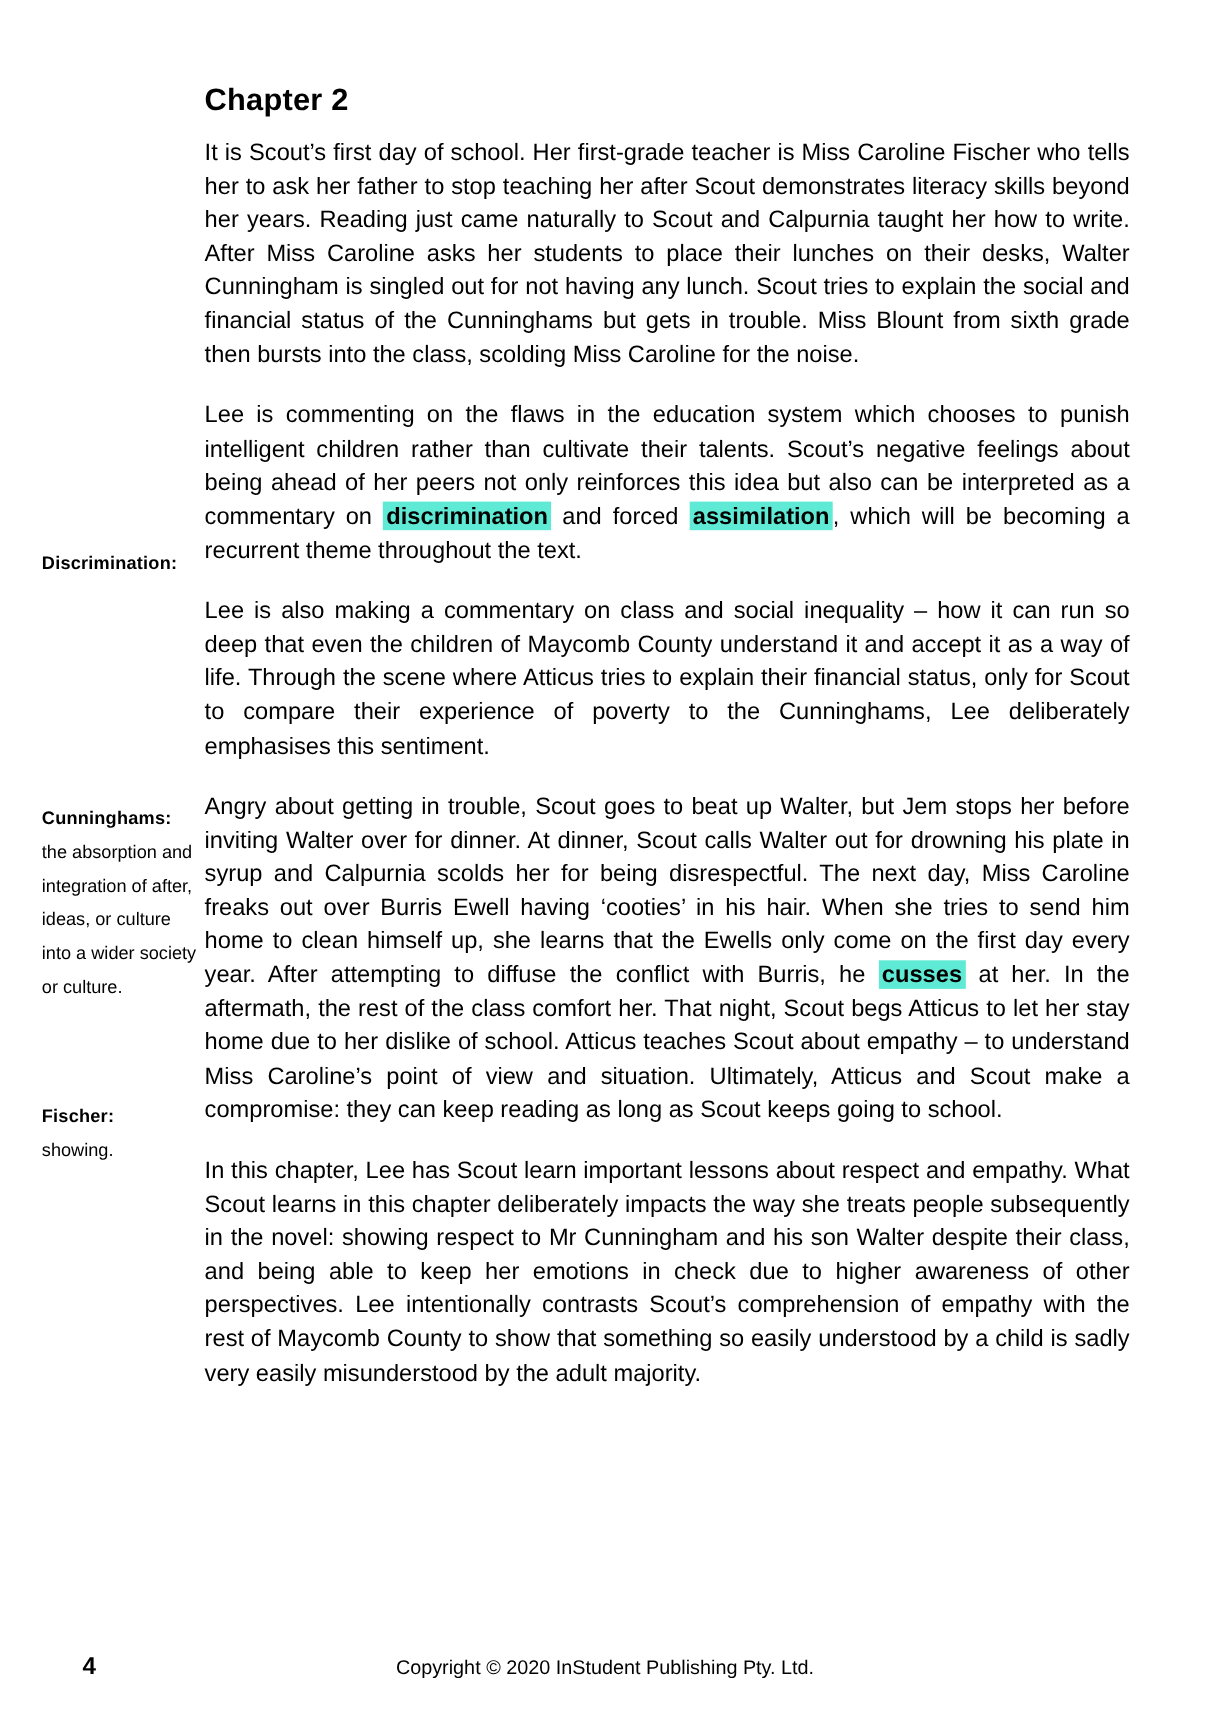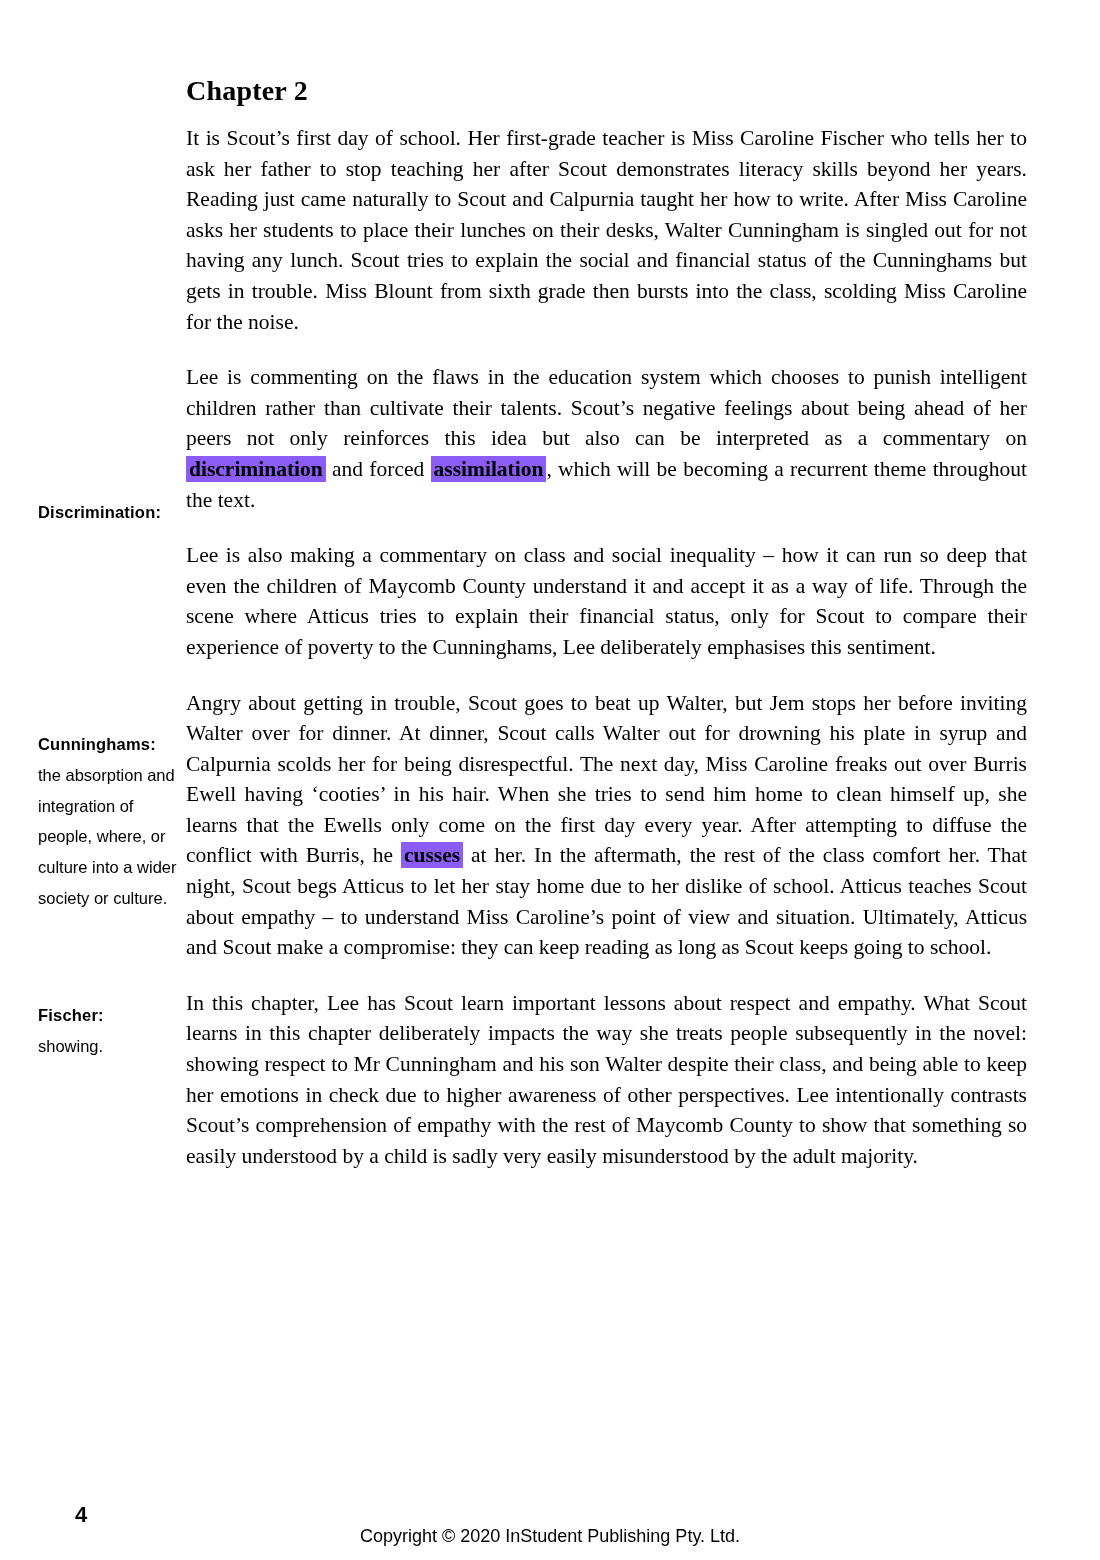--- a/index.html
+++ b/index.html
@@ -10,38 +10,37 @@
     background: #ffffff;
     color: #000000;
     font-family: "Liberation Sans", sans-serif;
     overflow: hidden;
   }
   .main-col {
     position: absolute;
     left: 186px;
     top: 74px;
     width: 841px;
-    font-family: Liberation Serif, serif;
   }
   .chapter-heading {
     font-size: 28px;
     font-weight: bold;
     line-height: 33px;
     margin: 0 0 16px 0;
     letter-spacing: 0.2px;
   }
   .body-para {
     font-size: 21.5px;
     line-height: 30.6px;
     text-align: justify;
     margin: 16px 0 25px 0;
   }
   .hl {
     font-weight: bold;
-    background: #8b5cf6;
+    background: #5eead4;
     padding: 1px 3px;
   }
   .note {
     position: absolute;
     left: 38px;
     width: 148px;
     font-size: 16.5px;
     line-height: 30.8px;
   }
   .note .term {
@@ -59,35 +58,34 @@
     font-size: 22px;
     font-weight: bold;
   }
   .copyright {
     position: absolute;
     left: 0;
     top: 1506px;
     width: 100%;
     text-align: center;
     font-size: 18px;
-    margin-top: 20px;
   }
 </style>
 </head>
 <body>
 
 <div class="page">
 
   <aside>
     <div class="note note-1">
       <div class="term">Discrimination:</div>
     </div>
     <div class="note note-2">
       <div class="term">Cunninghams:</div>
-      <div class="definition">the absorption and integration of people, where, or culture into a wider society or culture.</div>
+      <div class="definition">the absorption and integration of after, ideas, or culture into a wider society or culture.</div>
     </div>
     <div class="note note-3">
       <div class="term">Fischer:</div>
       <div class="definition">showing.</div>
     </div>
   </aside>
 
   <main class="main-col">
     <section>
       <h2 class="chapter-heading">Chapter 2</h2>

